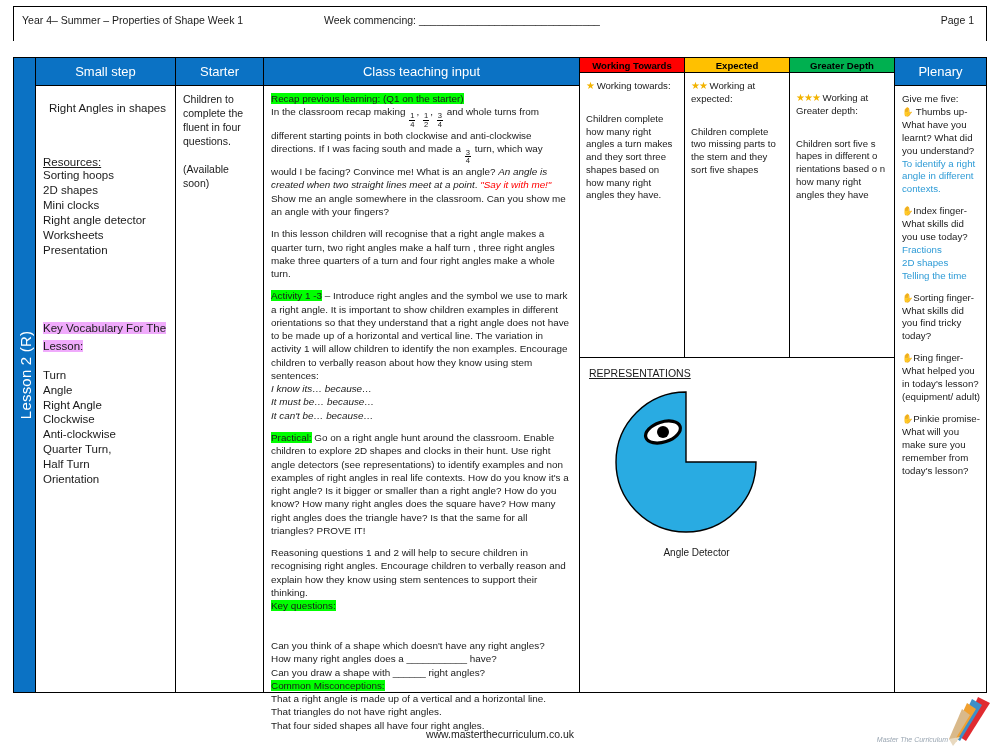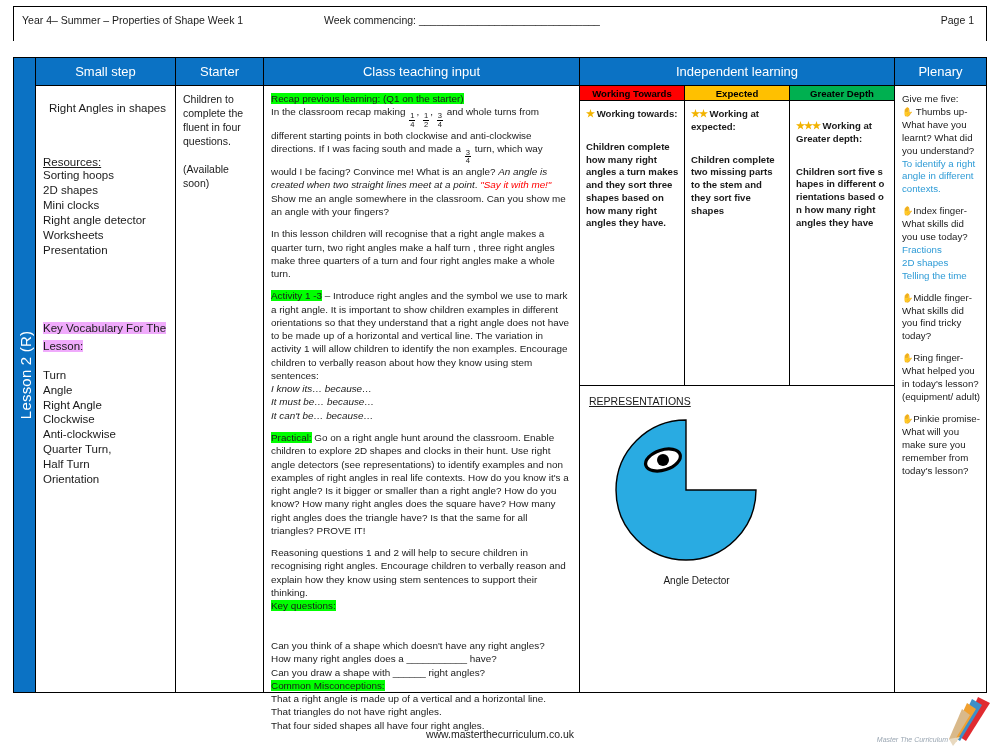--- a/index.html
+++ b/index.html
@@ -106,21 +106,21 @@
   
   .indep-wrap { height: calc(100% - 28px); display: flex; flex-direction: column; }
   .bands { display: flex; height: 300px; border-bottom: 1.6px solid #000; }
   .band { flex: 1 1 0; border-right: 1.6px solid #000; display: flex; flex-direction: column; }
   .band:last-child { border-right: none; gap: 12px; }
   .band-head {
     height: 15px; display: flex; align-items: center; justify-content: center;
     font-size: 9.6px; font-weight: bold; color: #000;
     border-bottom: 1.6px solid #000;
   }
-  .band-body { padding: 6px 5px 0 6px; font-size: 9.6px; line-height: 1.33; font-weight: bold; }
+  .band-body { padding: 6px 5px 0 6px; font-size: 9.6px; line-height: 1.33; }
   .stars { color: #f2b300; letter-spacing: -1px; font-size: 10px; }
   .band-gap { height: 20px; }
 
   .reps { padding: 9px 8px 0 9px; flex: 1 1 auto; position: relative; }
   .reps-title { text-decoration: underline; font-size: 10.5px; }
   .reps-fig { position: relative; margin: 8px 0 0 22px; width: 150px; height: 150px; }
   .reps-cap { text-align: center; font-size: 10px; margin-top: 10px; width: 215px; }
 
   
   .plen { padding: 7px 5px 0 7px; font-size: 9.7px; line-height: 1.33; height: calc(100% - 28px); }
@@ -249,21 +249,20 @@
           <span class="hl"> Common Misconceptions:</span><br>
           <span>That a right angle is made up of a vertical and a horizontal line.</span><br>
           <span>That  triangles do not have right angles.</span><br>
           <span>That four sided shapes all have four right angles.</span>
         </p>
 
       </div>
     </div>
 
     <div class="col c-indep col-border-r">
-      <div class="colhead">Independent learning</div>
       <div class="indep-wrap">
 
         <div class="bands">
           <div class="band">
             <div class="band-head" id="bh0" style="background: rgb(255, 0, 0);">Working Towards</div>
             <div class="band-body">
               <span class="stars">★</span>
               <span>Working towards:</span>
               <div class="band-gap"></div>
               <div>Children complete how many right angles a turn makes and they sort three shapes based on how many right angles they have.</div>
@@ -313,21 +312,21 @@
           <span>Thumbs up- What have you learnt? What did you understand?</span>
           <span class="ans">To identify a right angle in different contexts.</span>
         </p>
         <p>
           <span class="hand">✋</span><span>Index finger- What skills did you use today?</span>
           <span class="ans">Fractions</span><br>
           <span class="ans">2D shapes</span><br>
           <span class="ans">Telling the time</span>
         </p>
         <p>
-          <span class="hand">✋</span><span>Middle finger- What skills did you find tricky today?</span>
+          <span class="hand">✋</span><span>Sorting finger- What skills did you find tricky today?</span>
         </p>
         <p>
           <span class="hand">✋</span><span>Ring finger- What helped you in today's lesson? (equipment/ adult)</span>
         </p>
         <p>
           <span class="hand">✋</span><span>Pinkie promise- What will you make sure you remember from today's lesson?</span>
         </p>
       </div>
     </div>
 

